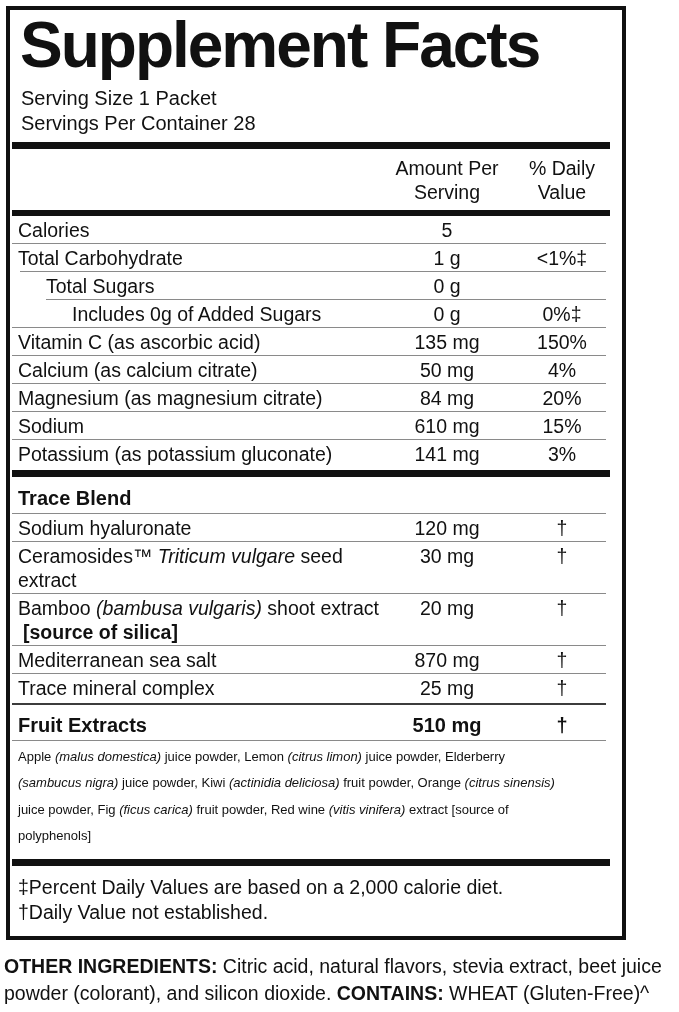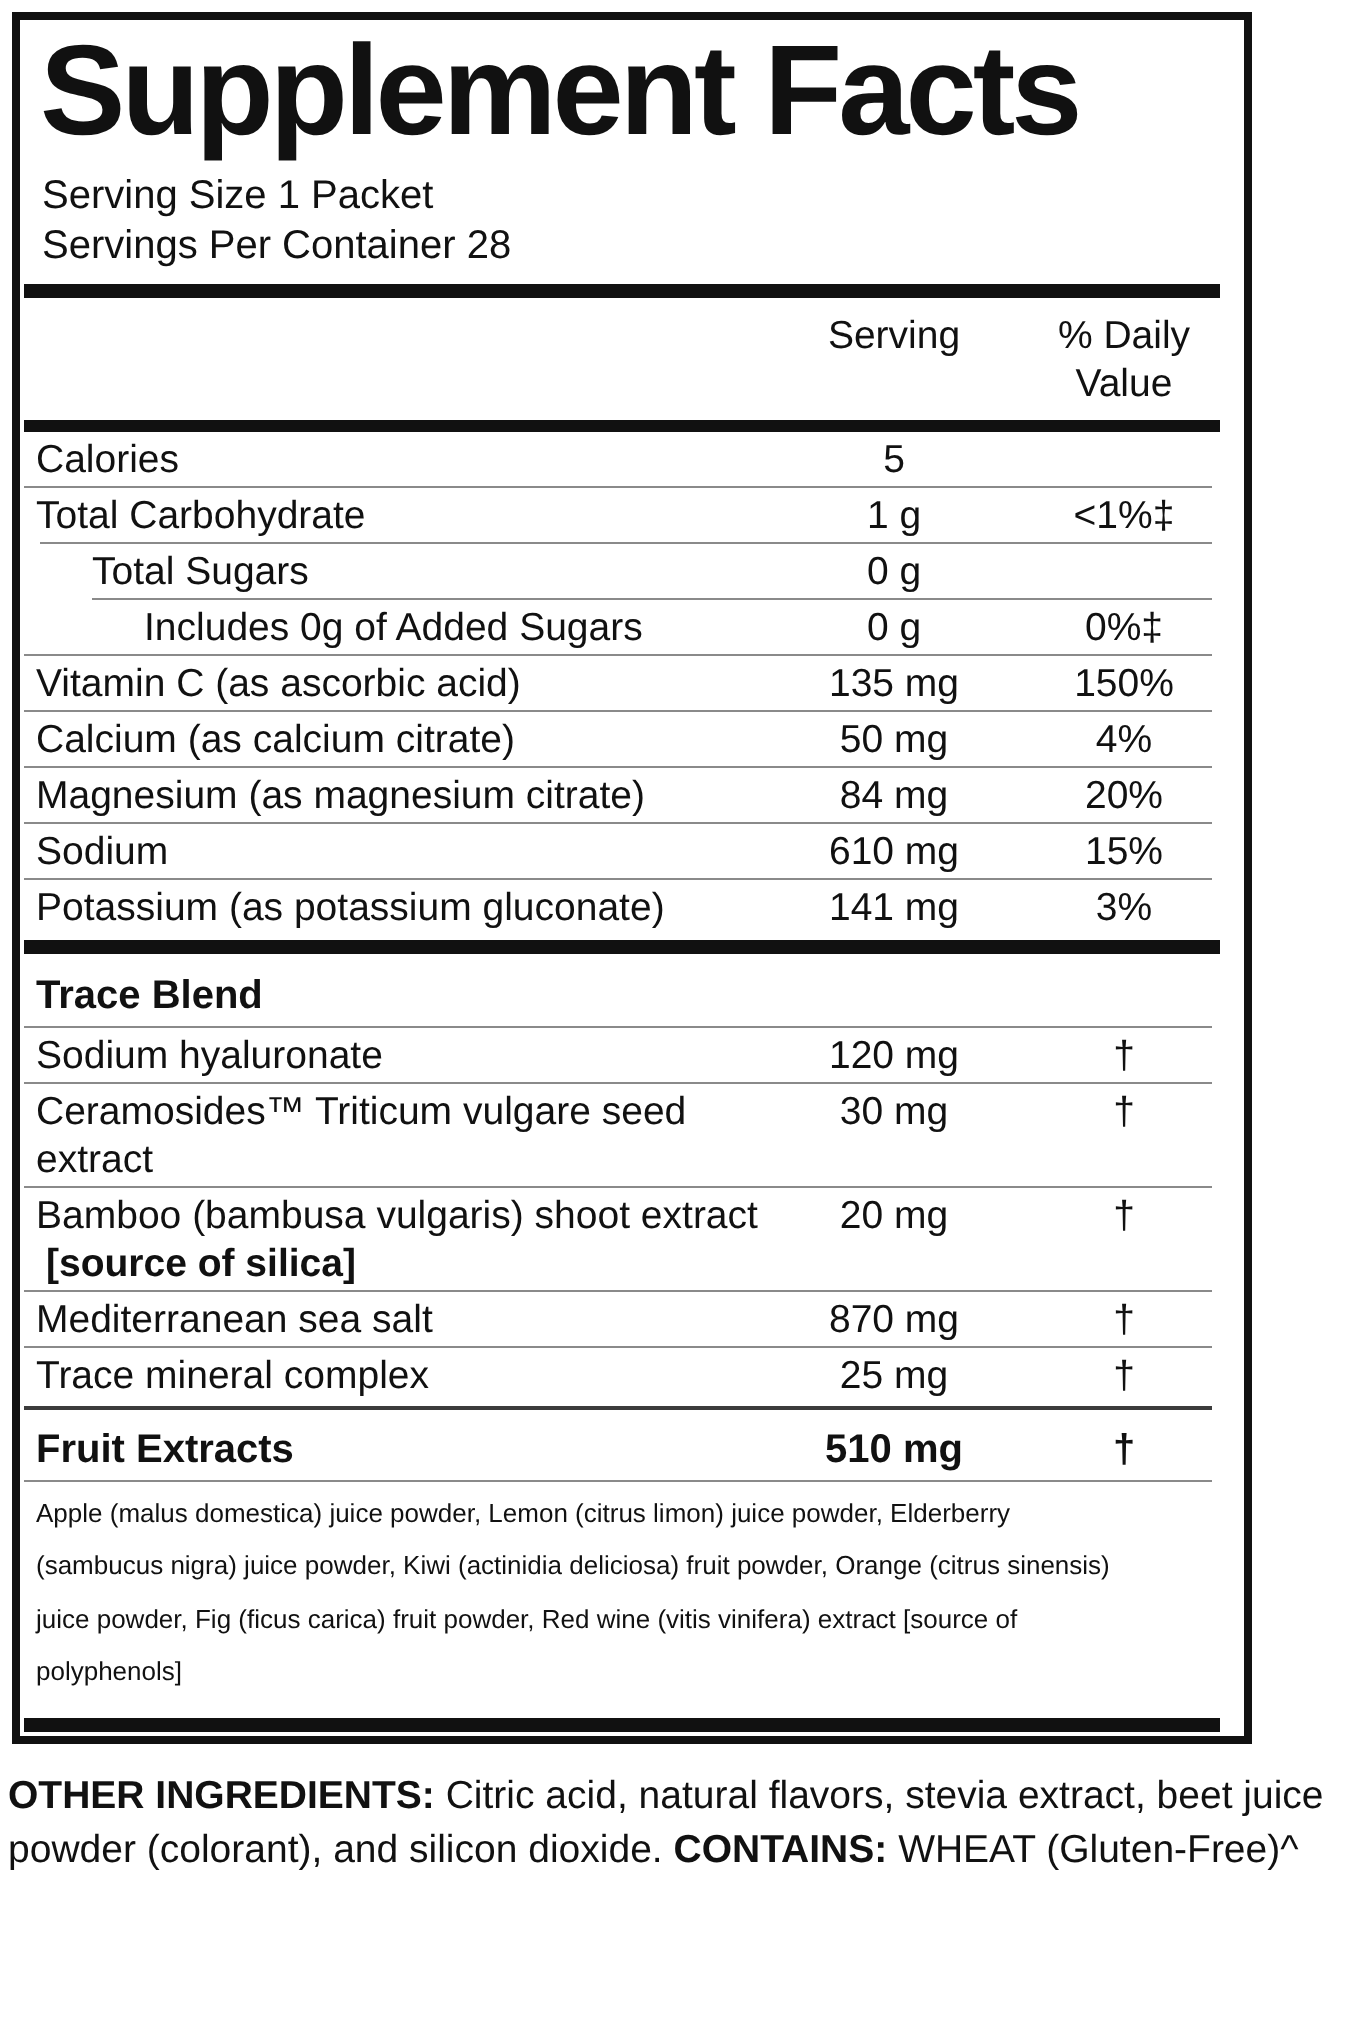--- a/index.html
+++ b/index.html
@@ -38,21 +38,21 @@
   .ind2 .nline1{padding-left:54px;}
   .nline2{padding-left:5px;font-weight:bold;}
   .frow.bold{font-weight:700;}
   .frow.section{font-size:20px;padding-top:7px;padding-bottom:3px;}
   .divider{border-top:1px solid var(--hairline);margin:0 16px 0 2px;height:0;}
   .divider.hair1{margin-left:10px;}
   .divider.hair2{margin-left:36px;}
   .divider.thick{border-top:0;height:7px;background:var(--bar);margin:3px 12px 2px 2px;}
   .divider.med{border-top:2px solid #3c3c3c;margin:2px 16px 1px 2px;}
   .desc{font-size:13px;line-height:26.5px;padding:3px 8px 6px 8px;width:560px;}
-  .it{text-align:center;}
+  .it{font-style:italic;text-align:center;}
   .bd{font-weight:700;}
   .footnotes{padding:7px 10px 11px 8px;font-size:19.5px;line-height:25px;}
   .footer{margin:13px 2px 0 4px;font-size:19.5px;line-height:27px;}
   .footer p{margin:0;}
 </style>
 </head>
 <body>
 
 <div class="facts-box">
   <div class="titleblock">
@@ -61,20 +61,21 @@
       <div>Serving Size 1 Packet</div>
       <div>Servings Per Container 28</div>
     </div>
   </div>
 
   <div class="bar"></div>
 
   <div class="colhead">
     <div class="sp"></div>
     <div class="ca">
+      <div>Amount Per</div>
       <div>Serving</div>
     </div>
     <div class="cd">
       <div>% Daily</div>
       <div>Value</div>
     </div>
   </div>
 
   <div class="bar hdr"></div>
 
@@ -207,18 +208,22 @@
         <div class="camt">510 mg</div>
         <div class="cdv">†</div>
       </div>
       <div class="divider "></div>
     </div>
 
   <div class="desc"><span>Apple </span><span class="it">(malus domestica)</span><span> juice powder, Lemon </span><span class="it">(citrus limon)</span><span> juice powder, Elderberry </span><span class="it">(sambucus nigra)</span><span> juice powder, Kiwi </span><span class="it">(actinidia deliciosa)</span><span> fruit powder, Orange </span><span class="it">(citrus sinensis)</span><span> juice powder, Fig </span><span class="it">(ficus carica)</span><span> fruit powder, Red wine </span><span class="it">(vitis vinifera)</span><span> extract [source of polyphenols]</span></div>
 
   <div class="divider thick"></div>
 
+  <div class="footnotes">
+    <div>‡Percent Daily Values are based on a 2,000 calorie diet.</div>
+    <div>†Daily Value not established.</div>
+  </div>
 </div>
 
 <div class="footer">
   <p><span class="bd">OTHER INGREDIENTS: </span><span>Citric acid, natural flavors, stevia extract, beet juice powder (colorant), and silicon dioxide. </span><span class="bd">CONTAINS: </span><span>WHEAT (Gluten-Free)^</span></p>
 
 </div>
 
 </body></html>

